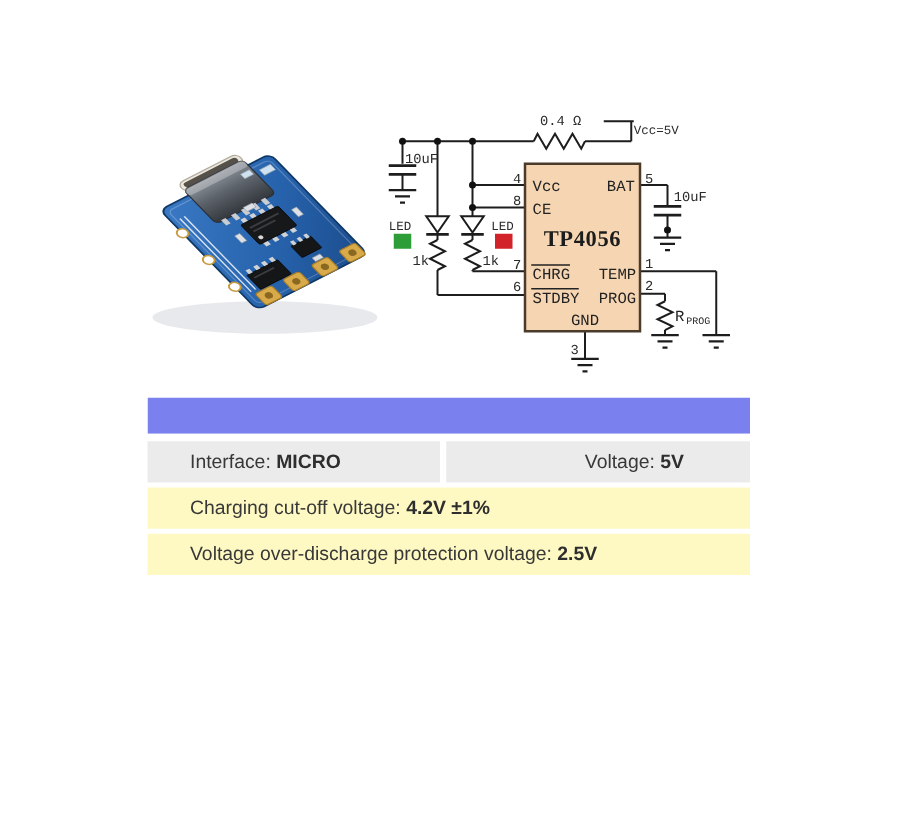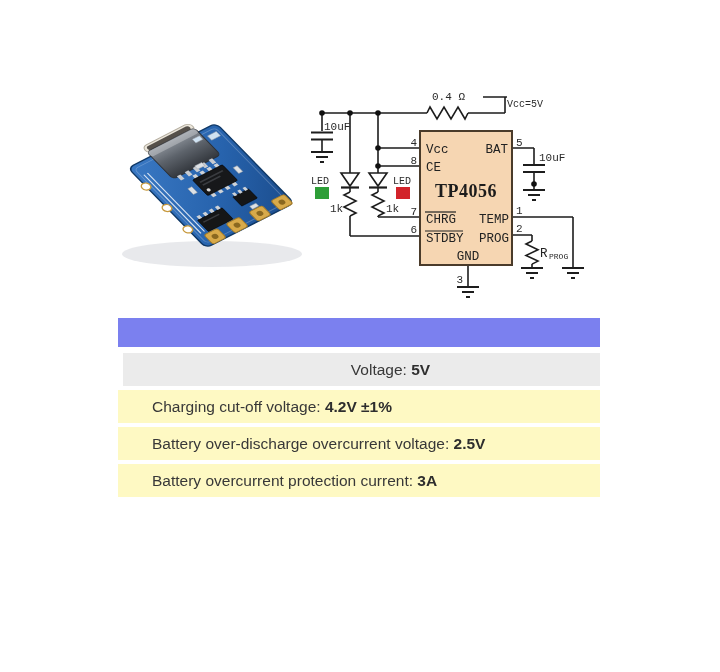--- a/index.html
+++ b/index.html
@@ -227,36 +227,36 @@
     <text class="m8" x="549" y="259">PROG</text>
   </svg>
 
   <div id="spec">
 
     <svg class="tbl-header">
       <rect x="0" y="0" width="100%" height="100%" fill="#7b80ef"></rect>
     </svg>
 
     <div class="trow split">
+      <div class="cell-left">
+        <span class="lbl">Interface:</span>
+        <b>MICRO</b>
+      </div>
       <div class="cell-right">
         <span>Voltage:</span>
         <b>5V</b>
       </div>
     </div>
 
     <div class="trow">
       <span class="lbl">Charging cut-off voltage:</span>
       <b>4.2V ±1%</b>
     </div>
 
 
     <div class="trow">
-      <span class="lbl">Battery over-discharge overcurrent voltage:</span>
+      <span class="lbl">Voltage over-discharge protection voltage:</span>
       <b>2.5V</b>
     </div>
 
-    <div class="trow">
-      <span class="lbl">Battery overcurrent protection current:</span>
-      <b>3A</b>
-    </div>
 
   </div>
 </div>
 
 </body></html>

